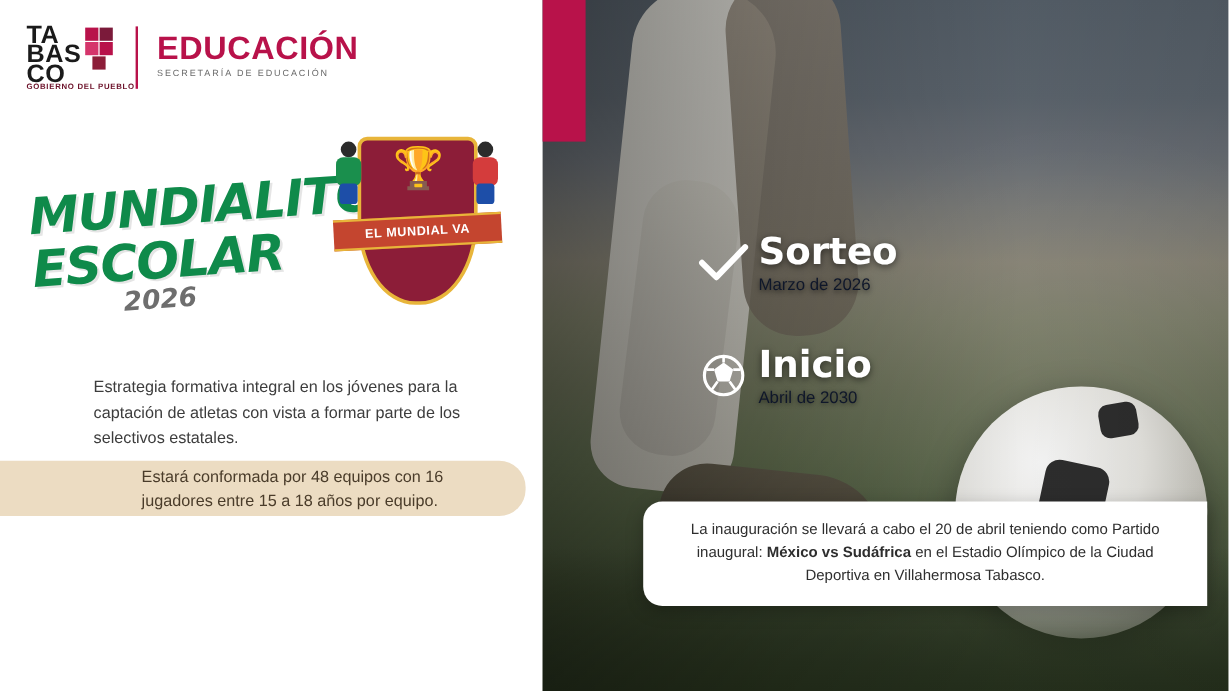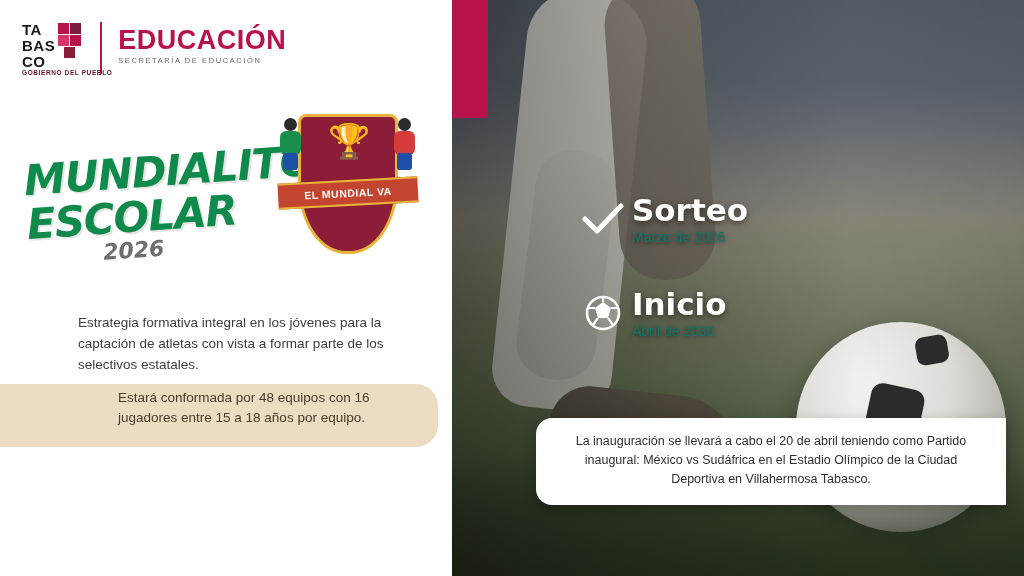--- a/index.html
+++ b/index.html
@@ -41,21 +41,21 @@
   }
   .tabasco-logo {
     display: flex;
     align-items: flex-start;
     position: relative;
     padding-right: 14px;
   }
   .tabasco-words {
     font-family: "Liberation Sans", sans-serif;
     font-weight: bold;
-    font-size: 15px;
+    font-size: 21px;
     line-height: 15px;
     color: #1a1a1a;
     letter-spacing: 0.5px;
   }
   .tabasco-words div { margin-bottom: 1px; }
   .tabasco-shield {
     width: 26px;
     height: 44px;
     margin-left: 3px;
     margin-top: 1px;
@@ -252,21 +252,21 @@
     background: #ecdcc2;
     border-radius: 0 22px 22px 0;
     color: #4a3c2a;
     font-size: 13.5px;
     line-height: 20px;
     box-sizing: border-box;
   }
   .pill-1 {
     top: 384px;
     width: 438px;
-    height: 63px;
+    height: 46px;
     padding: 4px 24px 0 118px;
   }
   .pill-2 {
     top: 440px;
     width: 426px;
     height: 66px;
     padding: 8px 24px 0 118px;
     background: #efe3cf;
   }
 
@@ -409,21 +409,21 @@
   .tl-text { margin-left: 6px; }
   .tl-title {
     color: #ffffff;
     font-family: "DejaVu Sans", sans-serif;
     font-weight: bold;
     font-size: 31px;
     line-height: 33px;
     text-shadow: 0 2px 6px rgba(0,0,0,0.55);
   }
   .tl-sub {
-    color: #0f766e;
+    color: #0f172a;
     font-size: 14px;
     line-height: 18px;
     margin-top: 1px;
     text-shadow: 0 1px 4px rgba(0,0,0,0.6);
   }
 
   
   .note-card {
     position: absolute;
     left: 84px;
@@ -432,21 +432,21 @@
     background: #ffffff;
     border-radius: 16px 0 0 16px;
     padding: 14px 22px 16px 22px;
     box-sizing: border-box;
     color: #2e2e2e;
     font-size: 12.5px;
     line-height: 19px;
     text-align: center;
     box-shadow: 0 4px 14px rgba(0,0,0,0.25);
   }
-  .note-card b { font-weight: normal; }
+  .note-card b { font-weight: bold; }
 </style>
 </head>
 <body>
 
 <div class="slide">
 
   <div class="left-panel">
 
     <div class="logo-row">
       <div class="tabasco-logo">

